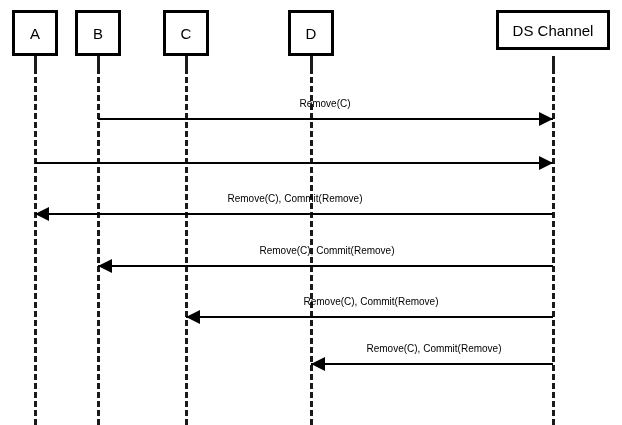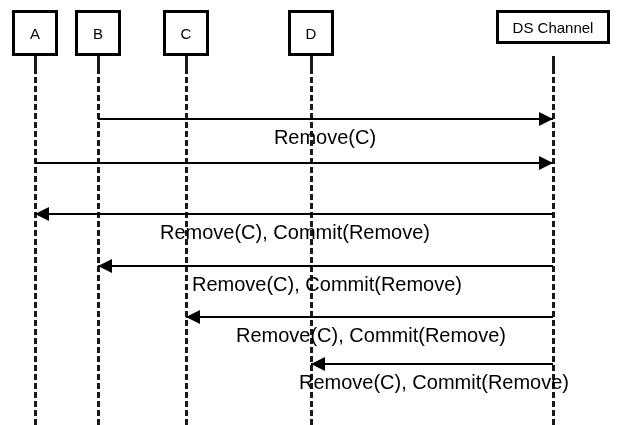--- a/index.html
+++ b/index.html
@@ -38,25 +38,24 @@
     width:0;
     border-left:3px solid #1a1a1a;
   }
   .msg-line{
     position:absolute;
     height:0;
     border-top:2px solid #000000;
   }
   .msg-label{
     position:absolute;
-    font-size:20px;
+    font-size:10px;
     color:#000000;
     white-space:nowrap;
     line-height:1;
-    margin-top:28px;
   }
   .arrowhead{
     position:absolute;
     width:0;
     height:0;
   }
   .arrowhead.right{
     border-top:7px solid transparent;
     border-bottom:7px solid transparent;
     border-left:14px solid #000000;
@@ -84,21 +83,21 @@
     <div class="participant-box" style="left: 163px; top: 10px; width: 46px; height: 46px;">
       <span>C</span>
     </div>
     <div class="lifeline-stub" style="left: 185px; top: 56px; height: 12px;"></div>
     <div class="lifeline" style="left: 185px; top: 68px; height: 357px;"></div>
     <div class="participant-box" style="left: 288px; top: 10px; width: 46px; height: 46px;">
       <span>D</span>
     </div>
     <div class="lifeline-stub" style="left: 310px; top: 56px; height: 12px;"></div>
     <div class="lifeline" style="left: 310px; top: 68px; height: 357px;"></div>
-    <div class="participant-box" style="left: 496px; top: 10px; width: 114px; height: 34px;">
+    <div class="participant-box" style="left: 496px; top: 10px; width: 114px; height: 40px;">
       <span>DS Channel</span>
     </div>
     <div class="lifeline-stub" style="left: 552px; top: 56px; height: 12px;"></div>
     <div class="lifeline" style="left: 552px; top: 68px; height: 357px;"></div>
     <div class="msg-line" style="left: 98px; top: 118px; width: 455px;"></div>
     <div class="arrowhead right" style="top: 112px; left: 539px;"></div>
     <div class="msg-label" style="left: 325px; top: 99px; transform: translateX(-50%);">Remove(C)</div>
     <div class="msg-line" style="left: 35px; top: 162px; width: 518px;"></div>
     <div class="arrowhead right" style="top: 156px; left: 539px;"></div>
     <div class="msg-line" style="left: 35px; top: 213px; width: 518px;"></div>

